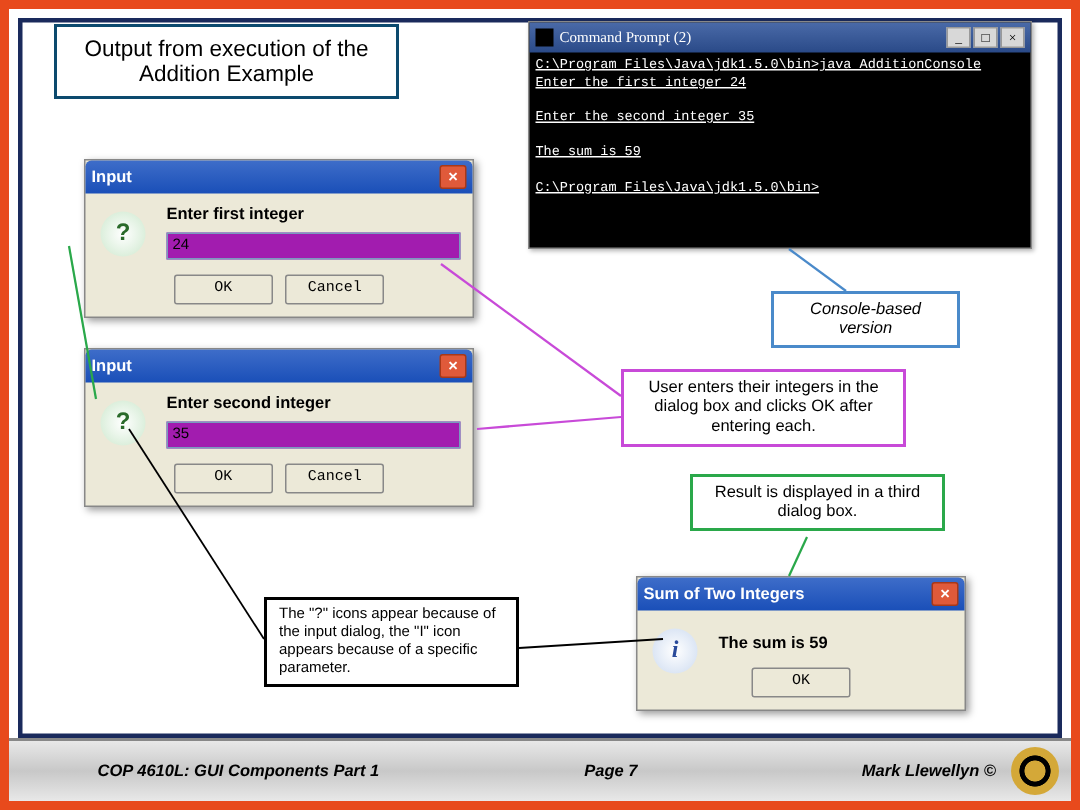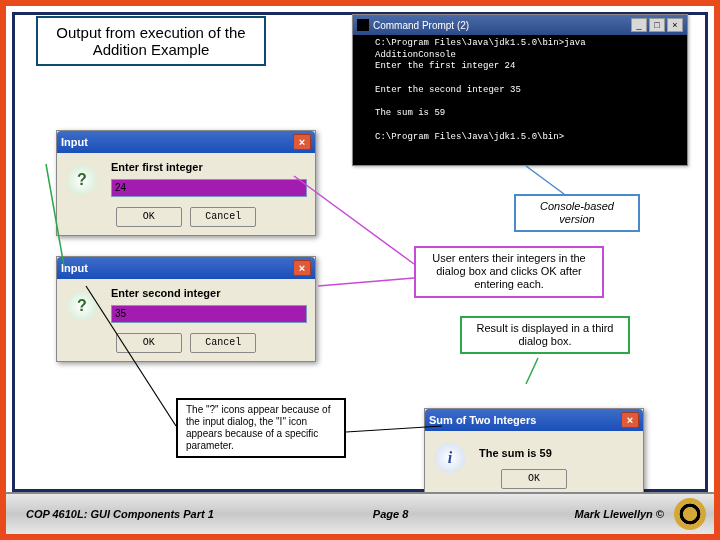--- a/index.html
+++ b/index.html
@@ -5,28 +5,28 @@
   * { box-sizing: border-box; margin: 0; padding: 0; }
   body { width: 720px; height: 540px; font-family: Arial, sans-serif; background: #fff; overflow: hidden; }
   .slide { width: 720px; height: 540px; border: 6px solid #e84a1c; background: #fff; position: relative; }
   .inner-border { position: absolute; top: 6px; left: 6px; right: 6px; bottom: 42px; border: 3px solid #1a2a5c; background: #fff; }
   
   
   .title-box { position: absolute; top: 10px; left: 30px; width: 230px; border: 2px solid #0c4a6e; padding: 6px 8px; text-align: center; font-size: 15px; background: #fff; }
   
   
   .console-window { position: absolute; top: 8px; left: 346px; width: 336px; height: 152px; border: 1px solid #888; background: #000; box-shadow: 1px 1px 3px rgba(0,0,0,0.3); }
-  .console-titlebar { height: 20px; background: linear-gradient(#4a6aa8, #2a4a88); color: #fff; font-size: 10px; display: flex; align-items: center; padding: 0 4px; }
+  .console-titlebar { height: 20px; background: linear-gradient(#4a6aa8, #2a4a88); color: #fff; font-size: 10px; display: flex; align-items: center; padding: 0 4px; font-family: Liberation Serif, serif; }
   .console-titlebar .tb-icon { width: 12px; height: 12px; background: #000; margin-right: 4px; }
   .console-titlebar .tb-text { flex: 1; }
   .console-titlebar .tb-btn { width: 16px; height: 14px; background: #d8d8d8; border: 1px solid #999; margin-left: 2px; font-size: 9px; line-height: 12px; text-align: center; color: #000; }
-  .console-body { color: #fff; font-family: 'Courier New', monospace; font-size: 9px; padding: 3px 22px; line-height: 1.3; white-space: pre-wrap; }
+  .console-body { color: #fff; font-family: 'Courier New', monospace; font-size: 9px; padding: 3px 4px; line-height: 1.3; white-space: pre-wrap; text-decoration: underline; }
   
   
-  .dialog { position: absolute; width: 260px; border: 1px solid #888; background: #ece9d8; box-shadow: 2px 2px 5px rgba(0,0,0,0.4); margin-top: 24px; }
+  .dialog { position: absolute; width: 260px; border: 1px solid #888; background: #ece9d8; box-shadow: 2px 2px 5px rgba(0,0,0,0.4); }
   .dialog-titlebar { height: 22px; background: linear-gradient(#3e6dc9, #1a4fb8); color: #fff; font-size: 11px; font-weight: bold; display: flex; align-items: center; padding: 0 4px; border-radius: 4px 4px 0 0; }
   .dialog-titlebar .d-text { flex: 1; }
   .dialog-titlebar .d-close { width: 18px; height: 16px; background: #e05a3a; border: 1px solid #a83818; color: #fff; font-size: 11px; line-height: 14px; text-align: center; border-radius: 2px; }
   .dialog-body { padding: 8px; position: relative; }
   .dialog-icon { position: absolute; left: 10px; top: 12px; width: 30px; height: 30px; border-radius: 50%; display: flex; align-items: center; justify-content: center; font-size: 16px; font-weight: bold; }
   .dialog-icon.question { background: radial-gradient(#fff, #cde8cd); color: #2a6a2a; }
   .dialog-icon.info { background: radial-gradient(#fff, #cddbf0); color: #2a4a9a; font-style: italic; font-family: Georgia, serif; }
   .dialog-content { margin-left: 46px; }
   .dialog-label { font-size: 11px; font-weight: bold; margin-bottom: 4px; }
   .dialog-input { width: 100%; height: 18px; border: 1px solid #7a9abf; font-size: 10px; padding: 1px 3px; background: #a21caf; }
@@ -37,21 +37,21 @@
   .callout { position: absolute; border: 2px solid; padding: 4px 8px; font-size: 11px; text-align: center; background: #fff; line-height: 1.2; }
   .callout.blue { border-color: #4a8aca; }
   .callout.purple { border-color: #c84ad8; }
   .callout.green { border-color: #2aa84a; }
   .callout.black { border-color: #000; }
   
   
   .arrow { position: absolute; pointer-events: none; }
   
   
-  .footer { position: absolute; left: 0; bottom: 0; width: 100%; height: 42px; background: linear-gradient(#e8e8e8, #c8c8c8, #e8e8e8); border-top: 2px solid #888; display: flex; align-items: center; font-size: 11px; font-weight: bold; font-style: italic; }
+  .footer { position: absolute; left: 0; bottom: 0; width: 100%; height: 42px; background: linear-gradient(#e8e8e8, #c8c8c8, #e8e8e8); border-top: 2px solid #888; display: flex; align-items: center; font-size: 11px; font-weight: bold; font-style: italic; padding-left: 39px; }
   .footer .f-left { flex: 1.5; padding-left: 20px; }
   .footer .f-center { flex: 1; text-align: center; }
   .footer .f-right { flex: 1; text-align: right; padding-right: 50px; }
   .footer .logo { position: absolute; right: 8px; top: 4px; width: 32px; height: 32px; border-radius: 50%; background: radial-gradient(#d4a838 30%, #000 32%, #000 45%, #d4a838 47%); }
 </style>
 </head>
 <body>
 
 <div class="slide">
   <div class="inner-border"></div>
@@ -142,17 +142,17 @@
 
     <line x1="40" y1="158" x2="58" y2="260" stroke="#2aa84a" stroke-width="1.5"></line>
     <line x1="532" y1="352" x2="520" y2="378" stroke="#2aa84a" stroke-width="1.5"></line>
 
     <line x1="170" y1="420" x2="80" y2="280" stroke="#000" stroke-width="1.2"></line>
     <line x1="340" y1="426" x2="436" y2="420" stroke="#000" stroke-width="1.2"></line>
   </svg>
 
   <div class="footer">
     <div class="f-left">COP 4610L: GUI Components Part 1</div>
-    <div class="f-center">Page 8</div>
+    <div class="f-center">Page 7</div>
     <div class="f-right">Mark Llewellyn ©</div>
     <div class="logo"></div>
   </div>
 </div>
 
 </body></html>

